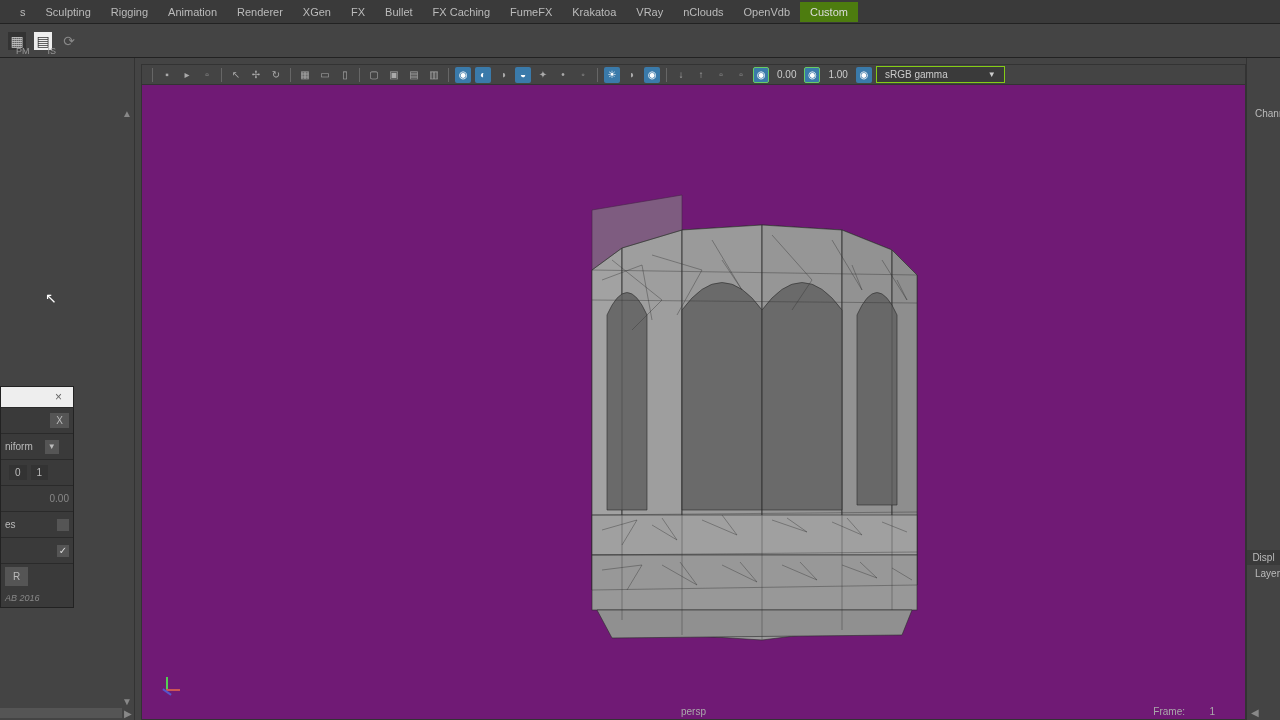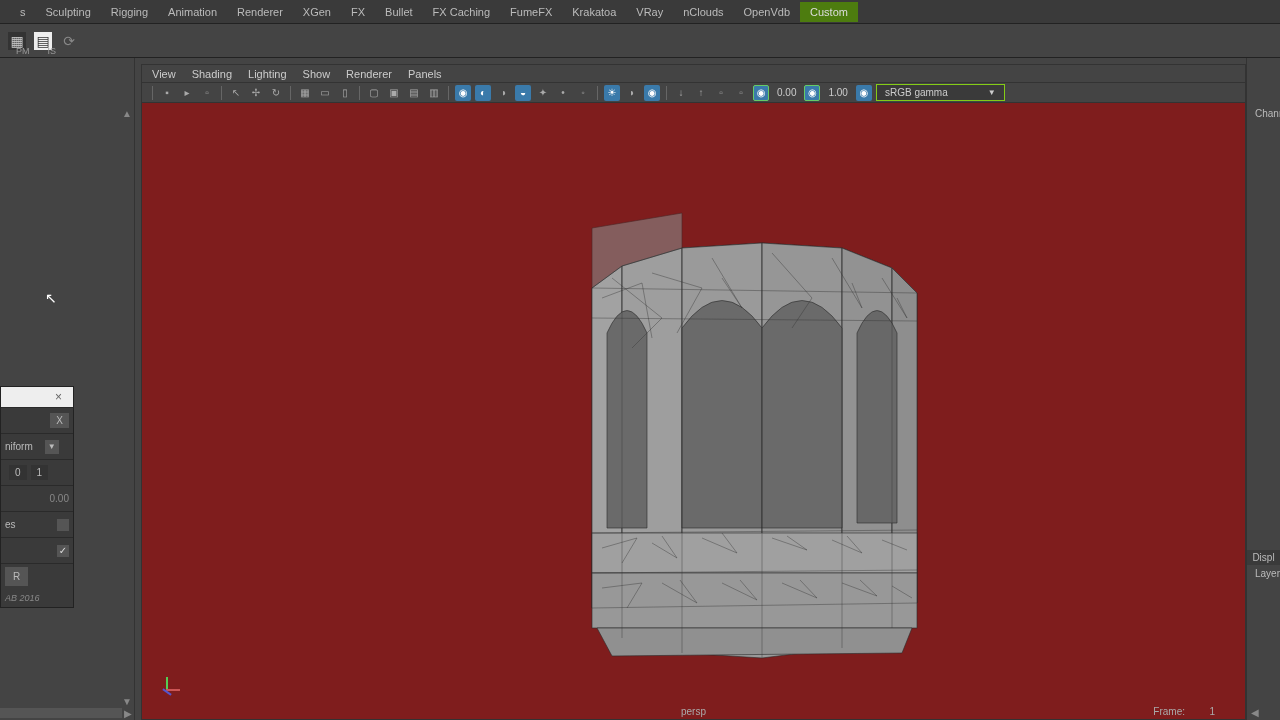--- a/index.html
+++ b/index.html
@@ -38,21 +38,21 @@
 .viewport-container { flex: 1; display: flex; flex-direction: column; background: #444; margin: 6px 0 0 6px; }
 .vp-menu { height: 18px; background: #444; display: flex; align-items: center; padding-left: 10px; gap: 16px; font-size: 11px; color: #ccc; border: 1px solid #333; border-bottom: none; }
 .vp-toolbar { height: 20px; background: #444; display: flex; align-items: center; padding-left: 8px; gap: 4px; border: 1px solid #333; border-bottom: none; }
 .vp-tool { width: 16px; height: 16px; display: flex; align-items: center; justify-content: center; font-size: 10px; color: #aaa; }
 .vp-tool.blue { background: #3a7aaa; color: #fff; border-radius: 2px; }
 .vp-sep { width: 1px; height: 14px; background: #666; margin: 0 2px; }
 .vp-val { font-size: 10px; color: #ccc; padding: 0 4px; }
 .vp-dropdown { display: flex; align-items: center; gap: 40px; font-size: 10px; color: #ccc; background: #3a3a3a; padding: 2px 8px; border: 1px solid #84cc16; }
 .vp-dd-arrow { font-size: 8px; }
 
-.viewport { flex: 1; background: #7f1d1d; border: 1px solid #333; position: relative; overflow: hidden; }
+.viewport { flex: 1; background: #701a75; border: 1px solid #333; position: relative; overflow: hidden; }
 .wireframe-svg { position: absolute; left: 420px; top: 85px; }
 
 .axis-gizmo { position: absolute; bottom: 20px; left: 16px; width: 24px; height: 24px; }
 .axis-y { position: absolute; bottom: 8px; left: 8px; width: 2px; height: 14px; background: #5c5; }
 .axis-x { position: absolute; bottom: 8px; left: 8px; width: 14px; height: 2px; background: #c55; }
 .axis-z { position: absolute; bottom: 6px; left: 4px; width: 10px; height: 2px; background: #55c; transform: rotate(35deg); }
 
 .vp-status { position: absolute; bottom: 2px; left: 50%; transform: translateX(-50%); font-size: 10px; color: #aaa; }
 .vp-frame { position: absolute; bottom: 2px; right: 60px; font-size: 10px; color: #aaa; }
 .vp-frame-val { position: absolute; bottom: 2px; right: 30px; font-size: 10px; color: #aaa; }
@@ -132,28 +132,20 @@
     <div class="fp-row">
       <div class="fp-chk">✓</div>
     </div>
     <div class="fp-row">
       <span class="fp-btn">R</span>
     </div>
     <div class="fp-footer">AB 2016</div>
   </div>
 
   <div class="viewport-container">
-    <div class="vp-menu">
-      <span>View</span>
-      <span>Shading</span>
-      <span>Lighting</span>
-      <span>Show</span>
-      <span>Renderer</span>
-      <span>Panels</span>
-    </div>
     <div class="vp-toolbar">
       <div class="vp-sep"></div>
       <div class="vp-tool">▪</div>
       <div class="vp-tool">▸</div>
       <div class="vp-tool">▫</div>
       <div class="vp-sep"></div>
       <div class="vp-tool">↖</div>
       <div class="vp-tool">✢</div>
       <div class="vp-tool">↻</div>
       <div class="vp-sep"></div>

